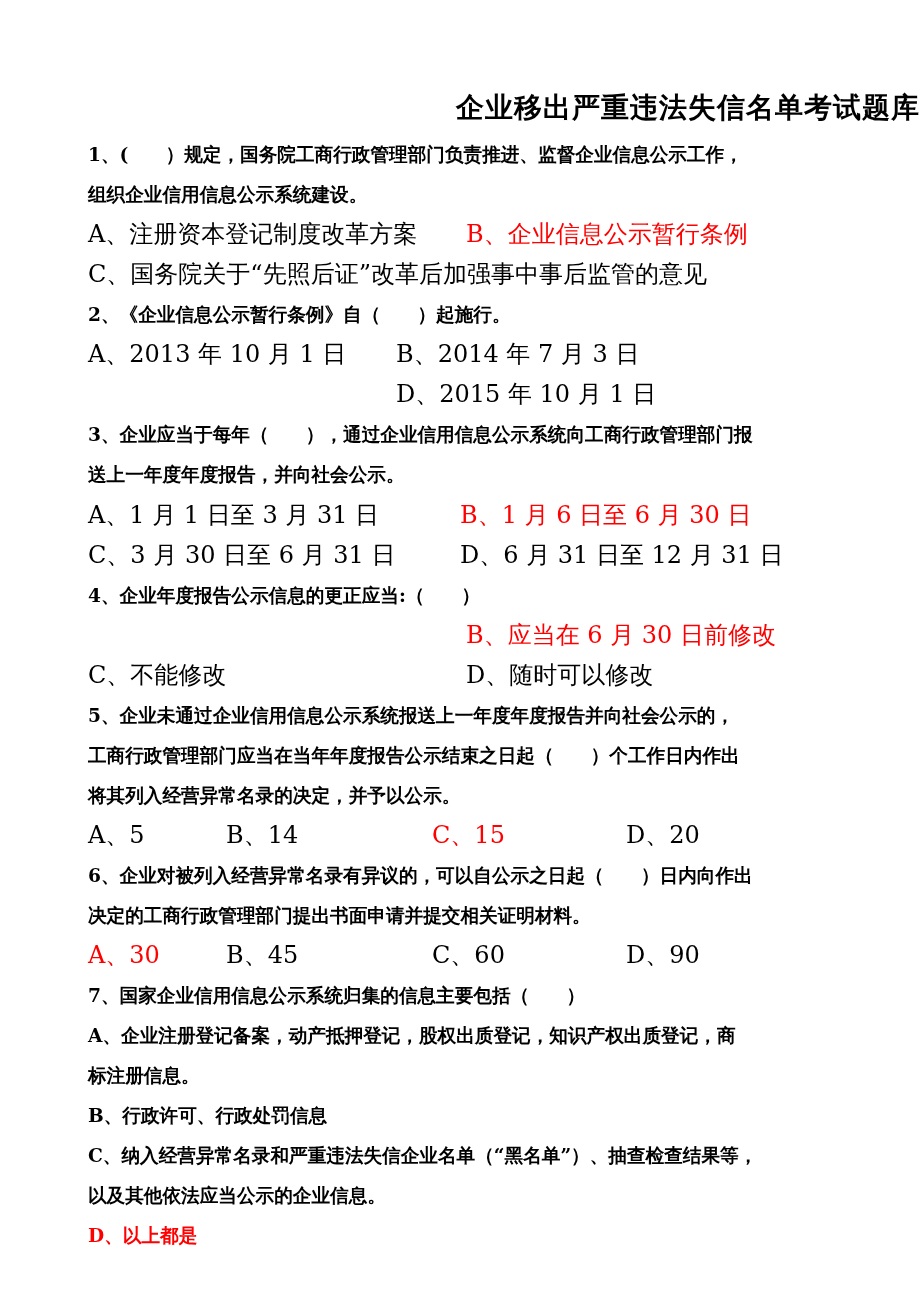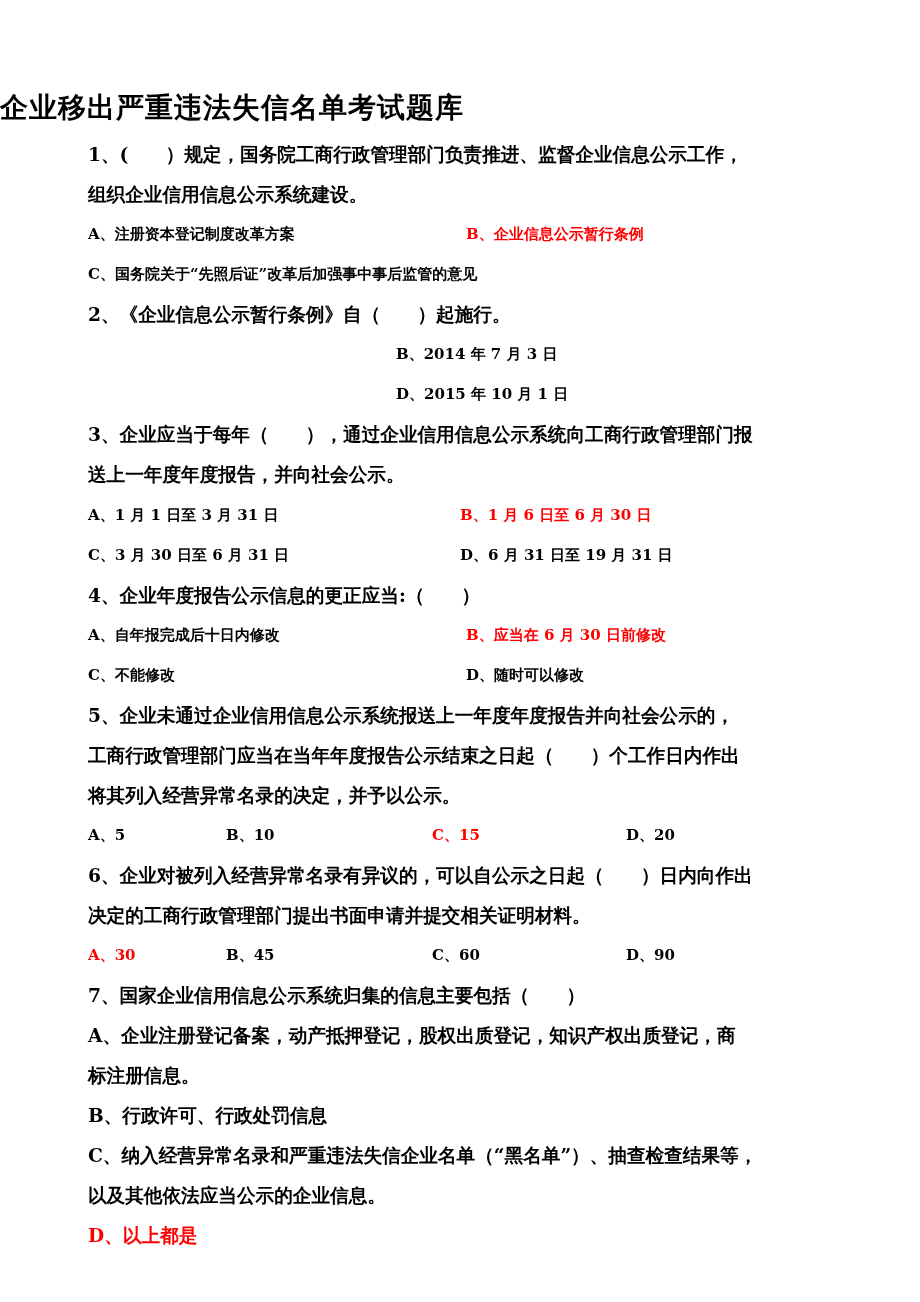--- a/index.html
+++ b/index.html
@@ -1,59 +1,59 @@
 <!DOCTYPE html>
 <html><head>
 <meta charset="utf-8">
 <style>
   html, body { margin: 0; padding: 0; background: #ffffff; }
   body { width: 920px; height: 1302px; position: relative; overflow: hidden;
          font-family: "DejaVu Serif", "Liberation Serif", serif; color: #000000; }
   .page { position: absolute; left: 0; top: 0; width: 920px; height: 1302px; }
-  .title { position: absolute; left: 0; width: 920px; top: 88px; text-align: left;
+  .title { position: absolute; left: 0; width: 920px; top: 88px; text-align: right;
            font-size: 28px; line-height: 40px; font-weight: bold; letter-spacing: 1px; }
   .line { position: absolute; left: 88px; font-size: 19px; line-height: 30px; white-space: nowrap;
           font-weight: bold; transform: scaleX(0.98); transform-origin: left center; }
   .red { color: #ff0000; }
-  .opt { position: absolute; font-size: 15px; line-height: 30px; white-space: nowrap; font-weight: bold; }
+  .opt { position: absolute; font-size: 24px; line-height: 30px; white-space: nowrap; font-weight: normal; }
 </style>
 </head>
 <body>
 
 <div class="page">
   <div class="title">企业移出严重违法失信名单考试题库</div>
 
   <div class="line" style="top:139px">1、(　　）规定，国务院工商行政管理部门负责推进、监督企业信息公示工作，</div>
   <div class="line" style="top:179px">组织企业信用信息公示系统建设。</div>
   <div class="opt" style="left:88px;top:219px">A、注册资本登记制度改革方案</div>
   <div class="opt red" style="left:466px;top:219px">B、企业信息公示暂行条例</div>
   <div class="opt" style="left:88px;top:259px">C、国务院关于“先照后证”改革后加强事中事后监管的意见</div>
 
   <div class="line" style="top:299px">2、《企业信息公示暂行条例》自（　　）起施行。</div>
+  <div class="opt" style="left:88px;top:339px">A、2013 年 10 月 1 日</div>
   <div class="opt" style="left:396px;top:339px">B、2014 年 7 月 3 日</div>
   <div class="opt" style="left:396px;top:379px">D、2015 年 10 月 1 日</div>
 
   <div class="line" style="top:419px">3、企业应当于每年（　　），通过企业信用信息公示系统向工商行政管理部门报</div>
   <div class="line" style="top:459px">送上一年度年度报告，并向社会公示。</div>
   <div class="opt" style="left:88px;top:500px">A、1 月 1 日至 3 月 31 日</div>
   <div class="opt red" style="left:460px;top:500px">B、1 月 6 日至 6 月 30 日</div>
   <div class="opt" style="left:88px;top:540px">C、3 月 30 日至 6 月 31 日</div>
-  <div class="opt" style="left:460px;top:540px">D、6 月 31 日至 19 月 31 日</div>
+  <div class="opt" style="left:460px;top:540px">D、6 月 31 日至 12 月 31 日</div>
 
   <div class="line" style="top:580px">4、企业年度报告公示信息的更正应当:（　　）</div>
-  <div class="opt" style="left:88px;top:620px">A、自年报完成后十日内修改</div>
   <div class="opt red" style="left:466px;top:620px">B、应当在 6 月 30 日前修改</div>
   <div class="opt" style="left:88px;top:660px">C、不能修改</div>
   <div class="opt" style="left:466px;top:660px">D、随时可以修改</div>
 
   <div class="line" style="top:700px">5、企业未通过企业信用信息公示系统报送上一年度年度报告并向社会公示的，</div>
   <div class="line" style="top:740px">工商行政管理部门应当在当年年度报告公示结束之日起（　　）个工作日内作出</div>
   <div class="line" style="top:780px">将其列入经营异常名录的决定，并予以公示。</div>
   <div class="opt" style="left:88px;top:820px">A、5</div>
-  <div class="opt" style="left:226px;top:820px">B、10</div>
+  <div class="opt" style="left:226px;top:820px">B、14</div>
   <div class="opt red" style="left:432px;top:820px">C、15</div>
   <div class="opt" style="left:626px;top:820px">D、20</div>
 
   <div class="line" style="top:860px">6、企业对被列入经营异常名录有异议的，可以自公示之日起（　　）日内向作出</div>
   <div class="line" style="top:900px">决定的工商行政管理部门提出书面申请并提交相关证明材料。</div>
   <div class="opt red" style="left:88px;top:940px">A、30</div>
   <div class="opt" style="left:226px;top:940px">B、45</div>
   <div class="opt" style="left:432px;top:940px">C、60</div>
   <div class="opt" style="left:626px;top:940px">D、90</div>
 

